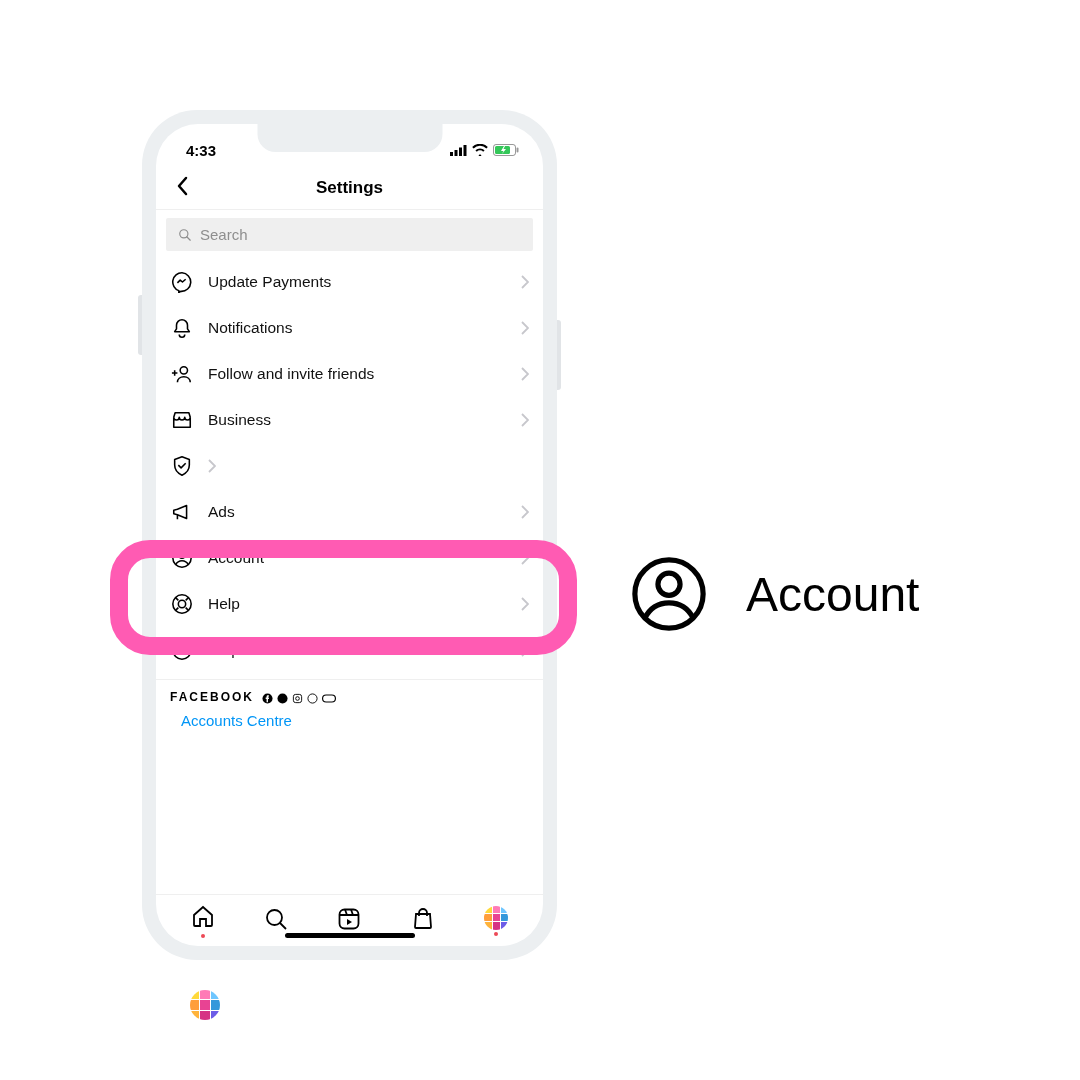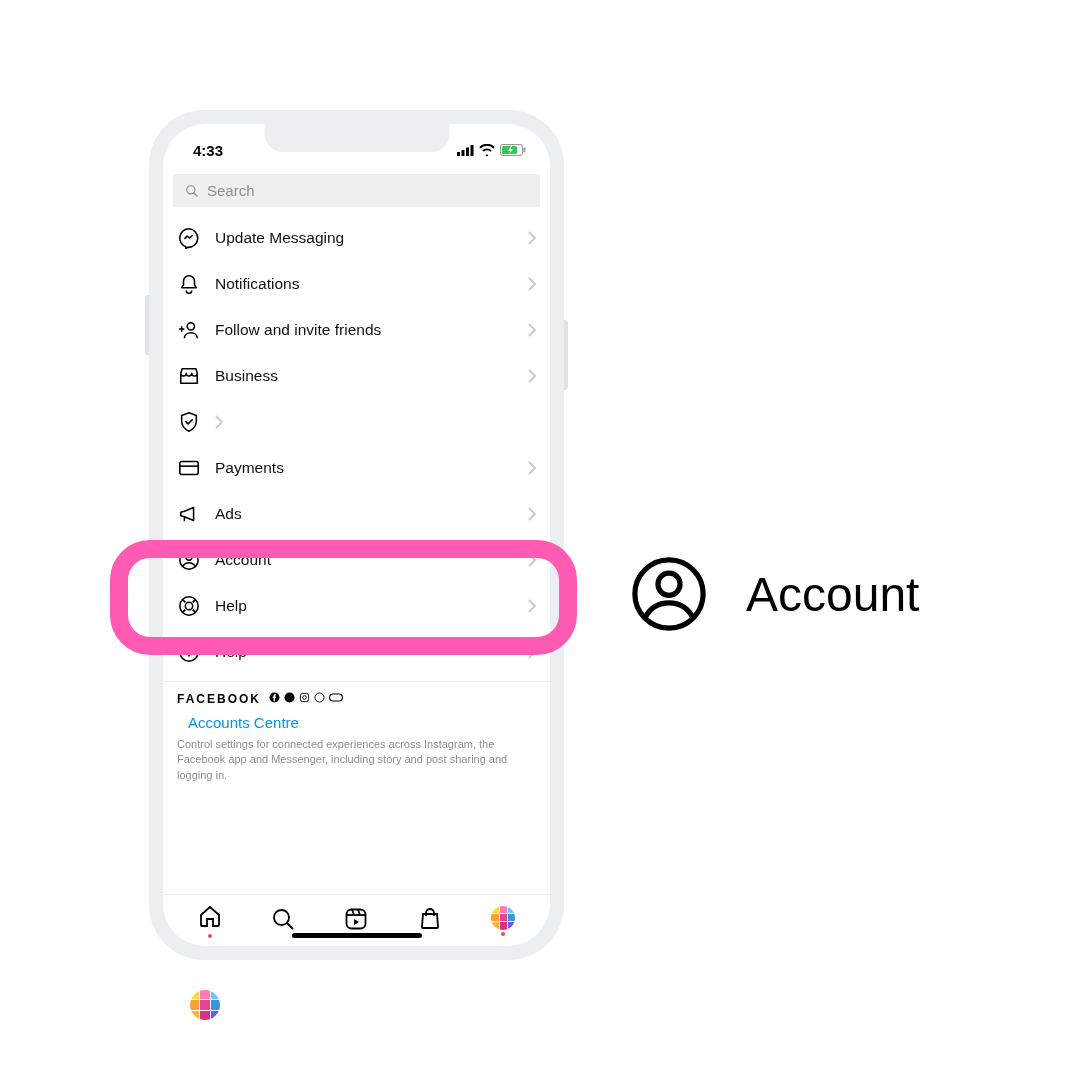--- a/index.html
+++ b/index.html
@@ -4,21 +4,21 @@
 <style>
   * { box-sizing: border-box; margin: 0; padding: 0; }
   body {
     width: 1080px; height: 1080px;
     background: #fff;
     font-family: -apple-system, Helvetica, Arial, sans-serif;
     position: relative;
   }
   .phone-frame {
     position: absolute;
-    left: 149px; top: 110px;
+    left: 142px; top: 110px;
     width: 415px; height: 850px;
     background: #eceff1;
     border-radius: 55px;
     padding: 14px;
   }
   .phone-screen {
     position: relative;
     width: 100%; height: 100%;
     background: #fff;
     border-radius: 42px;
@@ -58,21 +58,21 @@
   .list { flex: 1; overflow: hidden; }
   .row {
     display: flex; align-items: center;
     padding: 11px 14px; gap: 14px;
     font-size: 15.5px; color: #111;
   }
   .row-icon { width: 24px; height: 24px; display: flex; align-items: center; justify-content: center; flex-shrink: 0; }
   .row-label { flex: 1; }
   .chev { color: #c7c7cc; }
   .section-footer { padding: 10px 14px 14px; border-top: 1px solid #efefef; margin-top: 6px; }
-  .fb-brand { display: flex; align-items: flex-start; gap: 8px; font-size: 12px; letter-spacing: 2px; font-weight: 600; }
+  .fb-brand { display: flex; align-items: flex-end; gap: 8px; font-size: 12px; letter-spacing: 2px; font-weight: 600; }
   .brand-icons { display: flex; gap: 4px; align-items: center; }
   .link-blue { color: #0095f6; font-size: 15px; margin-top: 8px; margin-left: 11px; }
   .desc { font-size: 11px; color: #8e8e8e; margin-top: 6px; line-height: 1.4; }
   .tab-bar {
     height: 52px; border-top: 1px solid #efefef;
     display: flex; align-items: center; justify-content: space-around;
     padding: 0 10px;
   }
   .home-indicator {
     position: absolute; bottom: 8px; left: 50%; transform: translateX(-50%);
@@ -137,41 +137,49 @@
           </svg>
         <svg width="26" height="12" viewBox="0 0 26 12">
             <rect x="0.5" y="0.5" width="22" height="11" rx="2.5" fill="none" stroke="#000" stroke-opacity="0.4"></rect>
             <rect x="2" y="2" width="15" height="8" rx="1.5" fill="#34c759"></rect>
             <rect x="23.5" y="3.5" width="2" height="5" rx="1" fill="#000" fill-opacity="0.4"></rect>
             <path d="M11 2l-3 5h2.5L9 10l4-5h-2.5L12 2z" fill="#fff"></path>
           </svg>
       </div>
     </div>
 
+    <div class="nav-bar">
+      <div class="back-btn">
+        <svg width="12" height="20" viewBox="0 0 12 20">
+            <path d="M10 2L3 10l7 8" fill="none" stroke="#000" stroke-width="2.5" stroke-linecap="round" stroke-linejoin="round"></path>
+          </svg>
+      </div>
+      <div class="nav-title">Settings</div>
+    </div>
 
     <div class="search-wrap">
       <div class="search-box">
         <svg width="14" height="14" viewBox="0 0 24 24">
             <circle cx="10" cy="10" r="7" fill="none" stroke="#8e8e8e" stroke-width="2"></circle>
             <line x1="15" y1="15" x2="21" y2="21" stroke="#8e8e8e" stroke-width="2" stroke-linecap="round"></line>
           </svg>
         <span>Search</span>
       </div>
     </div>
 
     <div class="list">
 
       <div class="row">
         <div class="row-icon">
             <svg width="22" height="22" viewBox="0 0 24 24">
               <path d="M12 2a10 10 0 00-3.5 19.4v2.1l2.3-1.3A10 10 0 1012 2z" fill="none" stroke="#000" stroke-width="1.7"></path>
               <path d="M7 13l3-3 2.5 2L16 9" fill="none" stroke="#000" stroke-width="1.7" stroke-linejoin="round"></path>
             </svg>
           </div>
-        <span class="row-label">Update Messaging</span>
+        <span class="row-label">Update Payments</span>
         <svg class="chev" width="8" height="14" viewBox="0 0 8 14">
             <path d="M1 1l6 6-6 6" fill="none" stroke="currentColor" stroke-width="1.8"></path>
           </svg>
       </div>
 
       <div class="row">
         <div class="row-icon">
             <svg width="22" height="22" viewBox="0 0 24 24">
               <path d="M12 3a6 6 0 00-6 6v4l-2 3h16l-2-3V9a6 6 0 00-6-6zM9 19a3 3 0 006 0" fill="none" stroke="#000" stroke-width="1.7" stroke-linejoin="round"></path>
             </svg>
@@ -214,32 +222,20 @@
             <svg width="22" height="22" viewBox="0 0 24 24">
               <path d="M12 2l8 3v6c0 5-3.5 9-8 11-4.5-2-8-6-8-11V5l8-3z" fill="none" stroke="#000" stroke-width="1.7" stroke-linejoin="round"></path>
               <path d="M8 11l3 3 5-5" fill="none" stroke="#000" stroke-width="1.7" stroke-linejoin="round"></path>
             </svg>
           </div>
         <svg class="chev" width="8" height="14" viewBox="0 0 8 14">
             <path d="M1 1l6 6-6 6" fill="none" stroke="currentColor" stroke-width="1.8"></path>
           </svg>
       </div>
 
-      <div class="row">
-        <div class="row-icon">
-            <svg width="22" height="22" viewBox="0 0 24 24">
-              <rect x="2" y="5" width="20" height="14" rx="2" fill="none" stroke="#000" stroke-width="1.7"></rect>
-              <line x1="2" y1="10" x2="22" y2="10" stroke="#000" stroke-width="1.7"></line>
-            </svg>
-          </div>
-        <span class="row-label">Payments</span>
-        <svg class="chev" width="8" height="14" viewBox="0 0 8 14">
-            <path d="M1 1l6 6-6 6" fill="none" stroke="currentColor" stroke-width="1.8"></path>
-          </svg>
-      </div>
 
       <div class="row">
         <div class="row-icon">
             <svg width="22" height="22" viewBox="0 0 24 24">
               <path d="M3 10v4l4 1 10 4V5L7 9l-4 1zM7 15v5" fill="none" stroke="#000" stroke-width="1.7" stroke-linejoin="round"></path>
             </svg>
           </div>
         <span class="row-label">Ads</span>
         <svg class="chev" width="8" height="14" viewBox="0 0 8 14">
             <path d="M1 1l6 6-6 6" fill="none" stroke="currentColor" stroke-width="1.8"></path>
@@ -305,21 +301,20 @@
               </svg>
             <svg width="11" height="11" viewBox="0 0 24 24">
                 <circle cx="12" cy="12" r="10" fill="none" stroke="#000" stroke-width="2"></circle>
               </svg>
             <svg width="14" height="9" viewBox="0 0 24 14">
                 <rect x="1" y="1" width="22" height="12" rx="6" fill="none" stroke="#000" stroke-width="2"></rect>
               </svg>
           </div>
         </div>
         <div class="link-blue">Accounts Centre</div>
-        <div class="desc">Control settings for connected experiences across Instagram, the Facebook app and Messenger, including story and post sharing and logging in.</div>
       </div>
 
     </div>
 
     <div class="tab-bar">
       <div>
         <svg width="24" height="24" viewBox="0 0 24 24">
             <path d="M3 11l9-8 9 8v10a1 1 0 01-1 1h-5v-7h-6v7H4a1 1 0 01-1-1V11z" fill="none" stroke="#000" stroke-width="1.8"></path>
           </svg>
         <div class="dot"></div>

